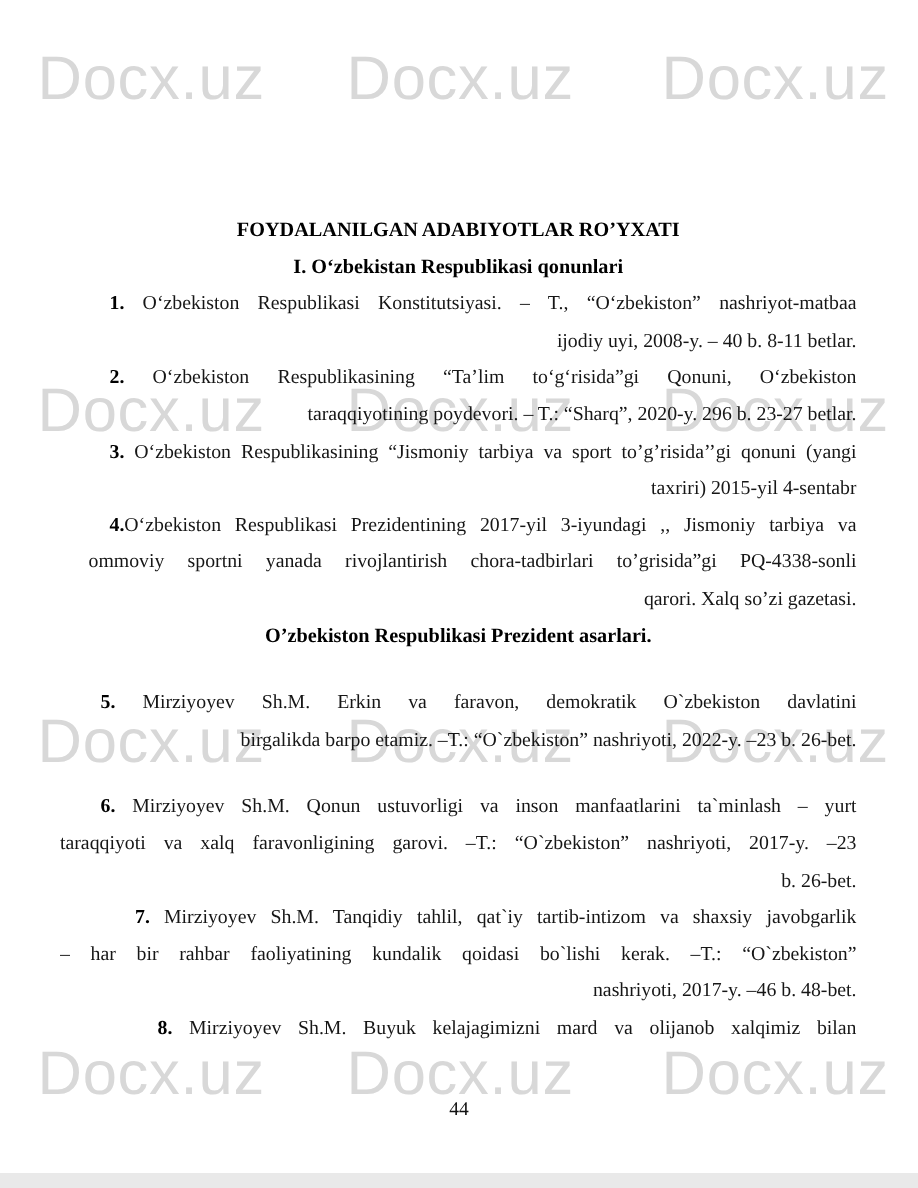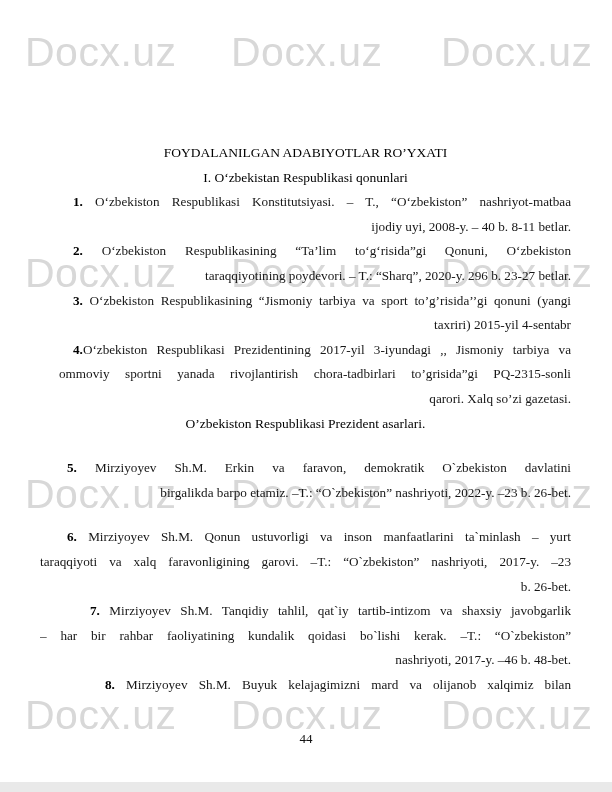--- a/index.html
+++ b/index.html
@@ -33,21 +33,21 @@
     width:531px;
   }
   .line{
     line-height:24.6px;
     height:24.6px;
     overflow:hidden;
     text-align:right;
   }
   .just{text-align:justify;text-align-last:justify;}
   .center{text-align:center;text-align-last:center;}
-  .bold{font-weight:normal;color:#000;text-align:right;}
+  .bold{font-weight:bold;color:#000;text-align:right;}
   .heading{font-size:13.5px;}
   .num{font-weight:bold;color:#000;}
   
   .l1{padding-left:5px;margin-left:28px;}
   .cont{padding-left:19px;}
   
   .ind27{text-indent:27px;margin-top:20px;}
   .ind50{text-indent:50px;}
   .ind65{text-indent:65px;}
   
@@ -87,21 +87,21 @@
     <div class="line just l1"><span class="num">1.</span><span> O‘zbekiston Respublikasi Konstitutsiyasi. – T., “O‘zbekiston” nashriyot-matbaa</span></div>
     <div class="line cont">ijodiy uyi, 2008-y. – 40 b. 8-11 betlar.</div>
 
     <div class="line just l1"><span class="num">2.</span><span> O‘zbekiston Respublikasining “Ta’lim to‘g‘risida”gi Qonuni, O‘zbekiston</span></div>
     <div class="line cont">taraqqiyotining poydevori. – T.: “Sharq”, 2020-y. 296 b. 23-27 betlar.</div>
 
     <div class="line just l1"><span class="num">3.</span><span> O‘zbekiston Respublikasining “Jismoniy tarbiya va sport to’g’risida’’gi qonuni (yangi</span></div>
     <div class="line cont">taxriri) 2015-yil 4-sentabr</div>
 
     <div class="line just l1"><span class="num">4.</span><span>O‘zbekiston Respublikasi Prezidentining 2017-yil 3-iyundagi ,, Jismoniy tarbiya va</span></div>
-    <div class="line just cont">ommoviy sportni yanada rivojlantirish chora-tadbirlari to’grisida”gi PQ-2315-sonli</div>
+    <div class="line just cont">ommoviy sportni yanada rivojlantirish chora-tadbirlari to’grisida”gi PQ-4338-sonli</div>
     <div class="line cont">qarori. Xalq so’zi gazetasi.</div>
 
     <div class="line center bold heading">O’zbekiston Respublikasi Prezident asarlari.</div>
 
     <div class="line just ind27"><span class="num">5.</span><span> Mirziyoyev Sh.M. Erkin va faravon, demokratik O`zbekiston davlatini</span></div>
     <div class="line">birgalikda barpo etamiz. –T.: “O`zbekiston” nashriyoti, 2022-y. –23 b. 26-bet.</div>
 
     <div class="line just ind27"><span class="num">6.</span><span> Mirziyoyev Sh.M. Qonun ustuvorligi va inson manfaatlarini ta`minlash – yurt</span></div>
     <div class="line just">taraqqiyoti va xalq faravonligining garovi. –T.: “O`zbekiston” nashriyoti, 2017-y. –23</div>
     <div class="line">b. 26-bet.</div>

